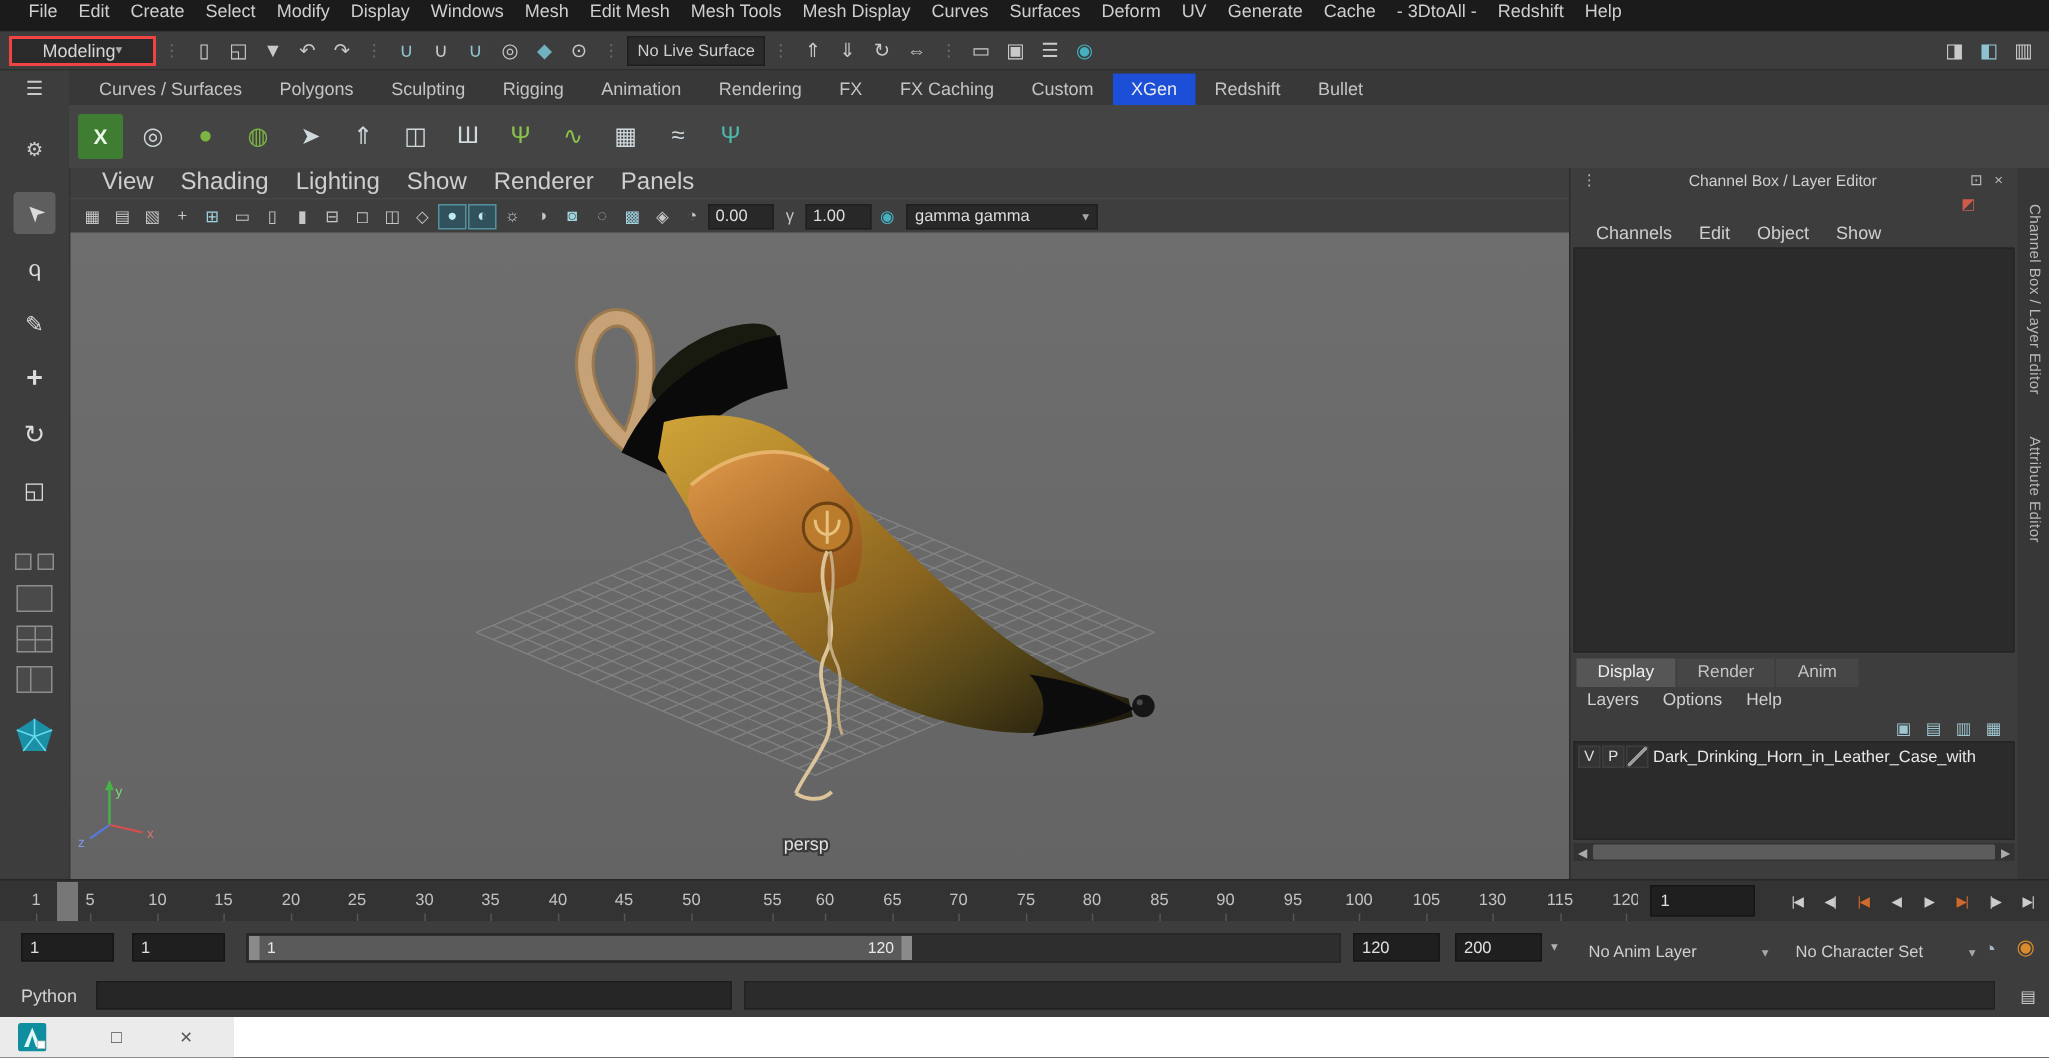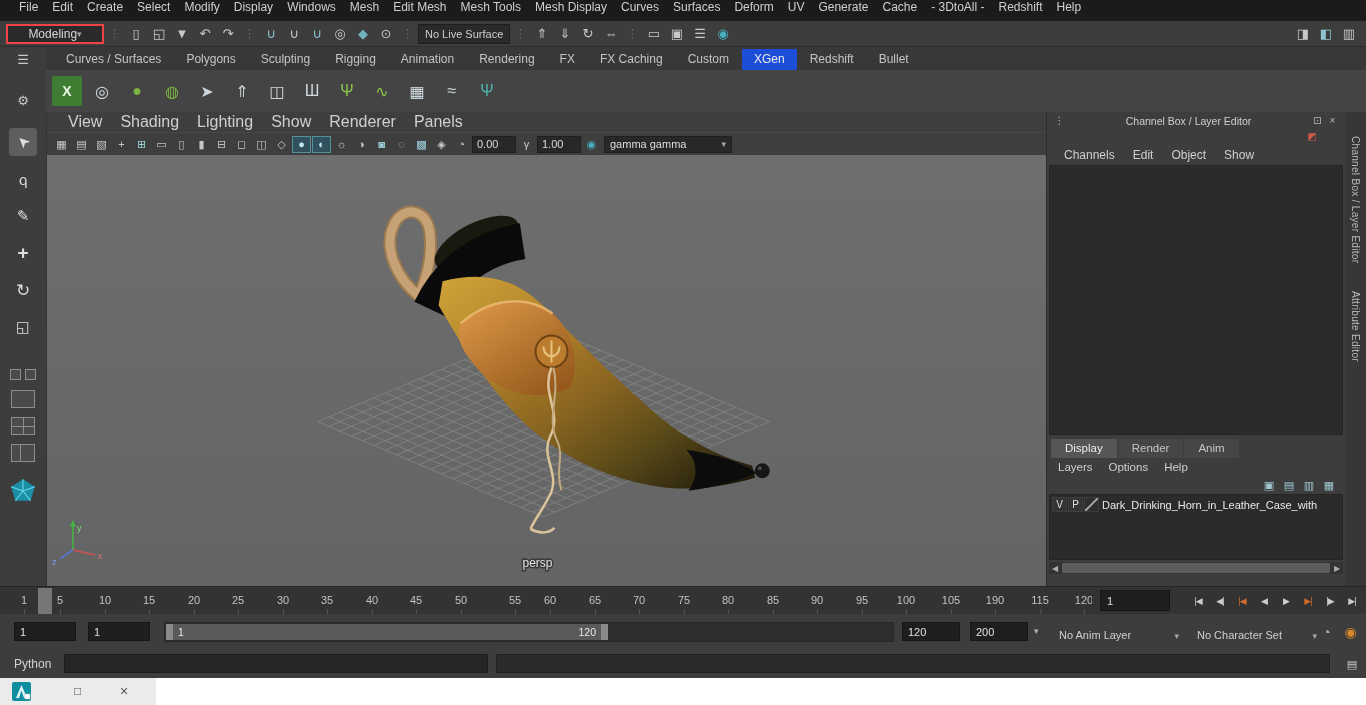--- a/index.html
+++ b/index.html
@@ -437,21 +437,21 @@
           <span class="tick" style="left:550px">60</span>
           <span class="tick" style="left:595px">65</span>
           <span class="tick" style="left:639px">70</span>
           <span class="tick" style="left:684px">75</span>
           <span class="tick" style="left:728px">80</span>
           <span class="tick" style="left:773px">85</span>
           <span class="tick" style="left:817px">90</span>
           <span class="tick" style="left:862px">95</span>
           <span class="tick" style="left:906px">100</span>
           <span class="tick" style="left:951px">105</span>
-          <span class="tick" style="left:995px">190</span>
+          <span class="tick" style="left:995px">130</span>
           <span class="tick" style="left:1040px">115</span>
           <span class="tick" style="left:1084px">120</span>
         </div>
       <div class="cf-marker"></div>
     </div>
     <input class="cf-field" readonly="" value="1" style="">
     <div class="playback">
         <span class="pb-btn">|◀</span>
         <span class="pb-btn">◀|</span>
         <span class="pb-btn" style="color:#cf6a2e">|◀</span>

